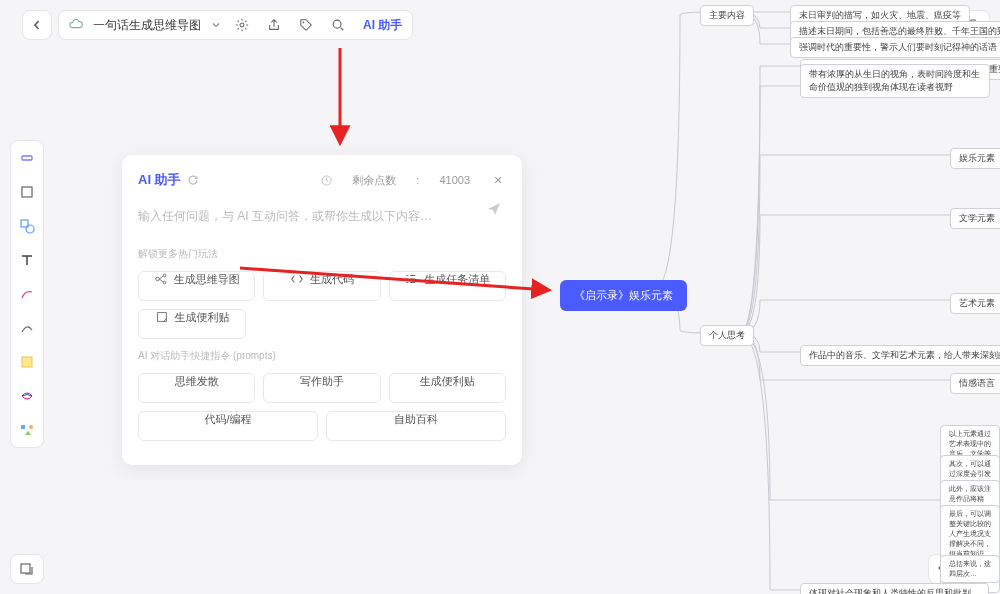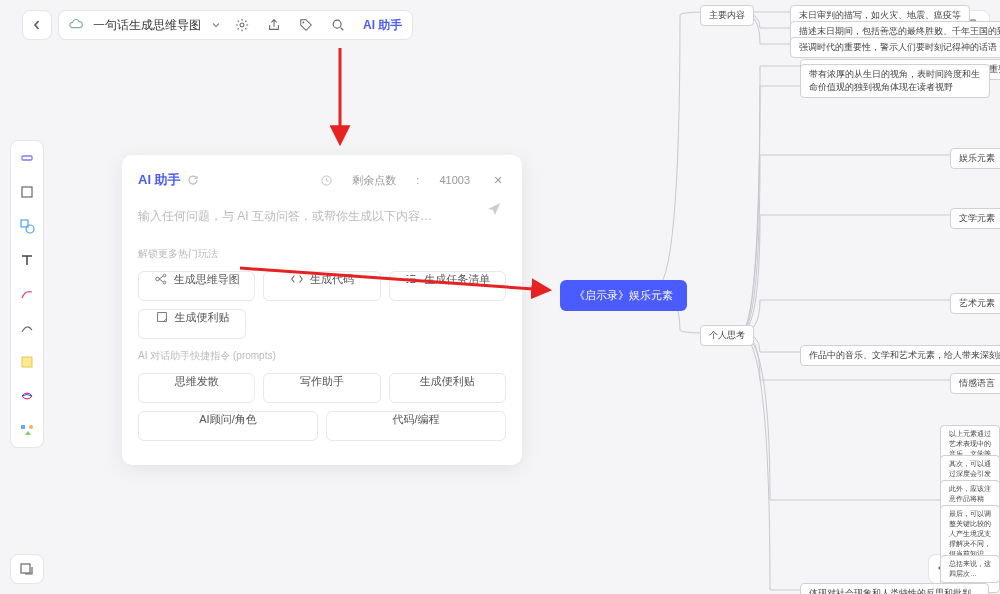--- a/index.html
+++ b/index.html
@@ -252,24 +252,24 @@
       </div>
     <div class="chip">
         <span>写作助手</span>
       </div>
     <div class="chip">
         <span>生成便利贴</span>
       </div>
   </div>
   <div class="chip-row">
     <div class="chip">
-        <span>AI顾问/角色</span>
-      </div>
-    <div class="chip">
         <span>代码/编程</span>
+      </div>
+    <div class="chip">
+        <span>自助百科</span>
       </div>
   </div>
 </div>
 
 <svg style="position:absolute;left:0;top:0;width:1000px;height:594px;pointer-events:none">
   <path d="M655 288 Q680 288 680 15 Q680 12 710 12" stroke="#c8c8d0" fill="none" stroke-width="1"></path>
   <path d="M655 292 Q680 292 680 330 Q680 333 710 333" stroke="#c8c8d0" fill="none" stroke-width="1"></path>
   <path d="M740 12 Q760 12 760 12 L790 12" stroke="#c8c8d0" fill="none" stroke-width="1"></path>
   <path d="M740 12 Q760 12 760 28 L790 28" stroke="#c8c8d0" fill="none" stroke-width="1"></path>
   <path d="M740 12 Q760 12 760 44 L790 44" stroke="#c8c8d0" fill="none" stroke-width="1"></path>

